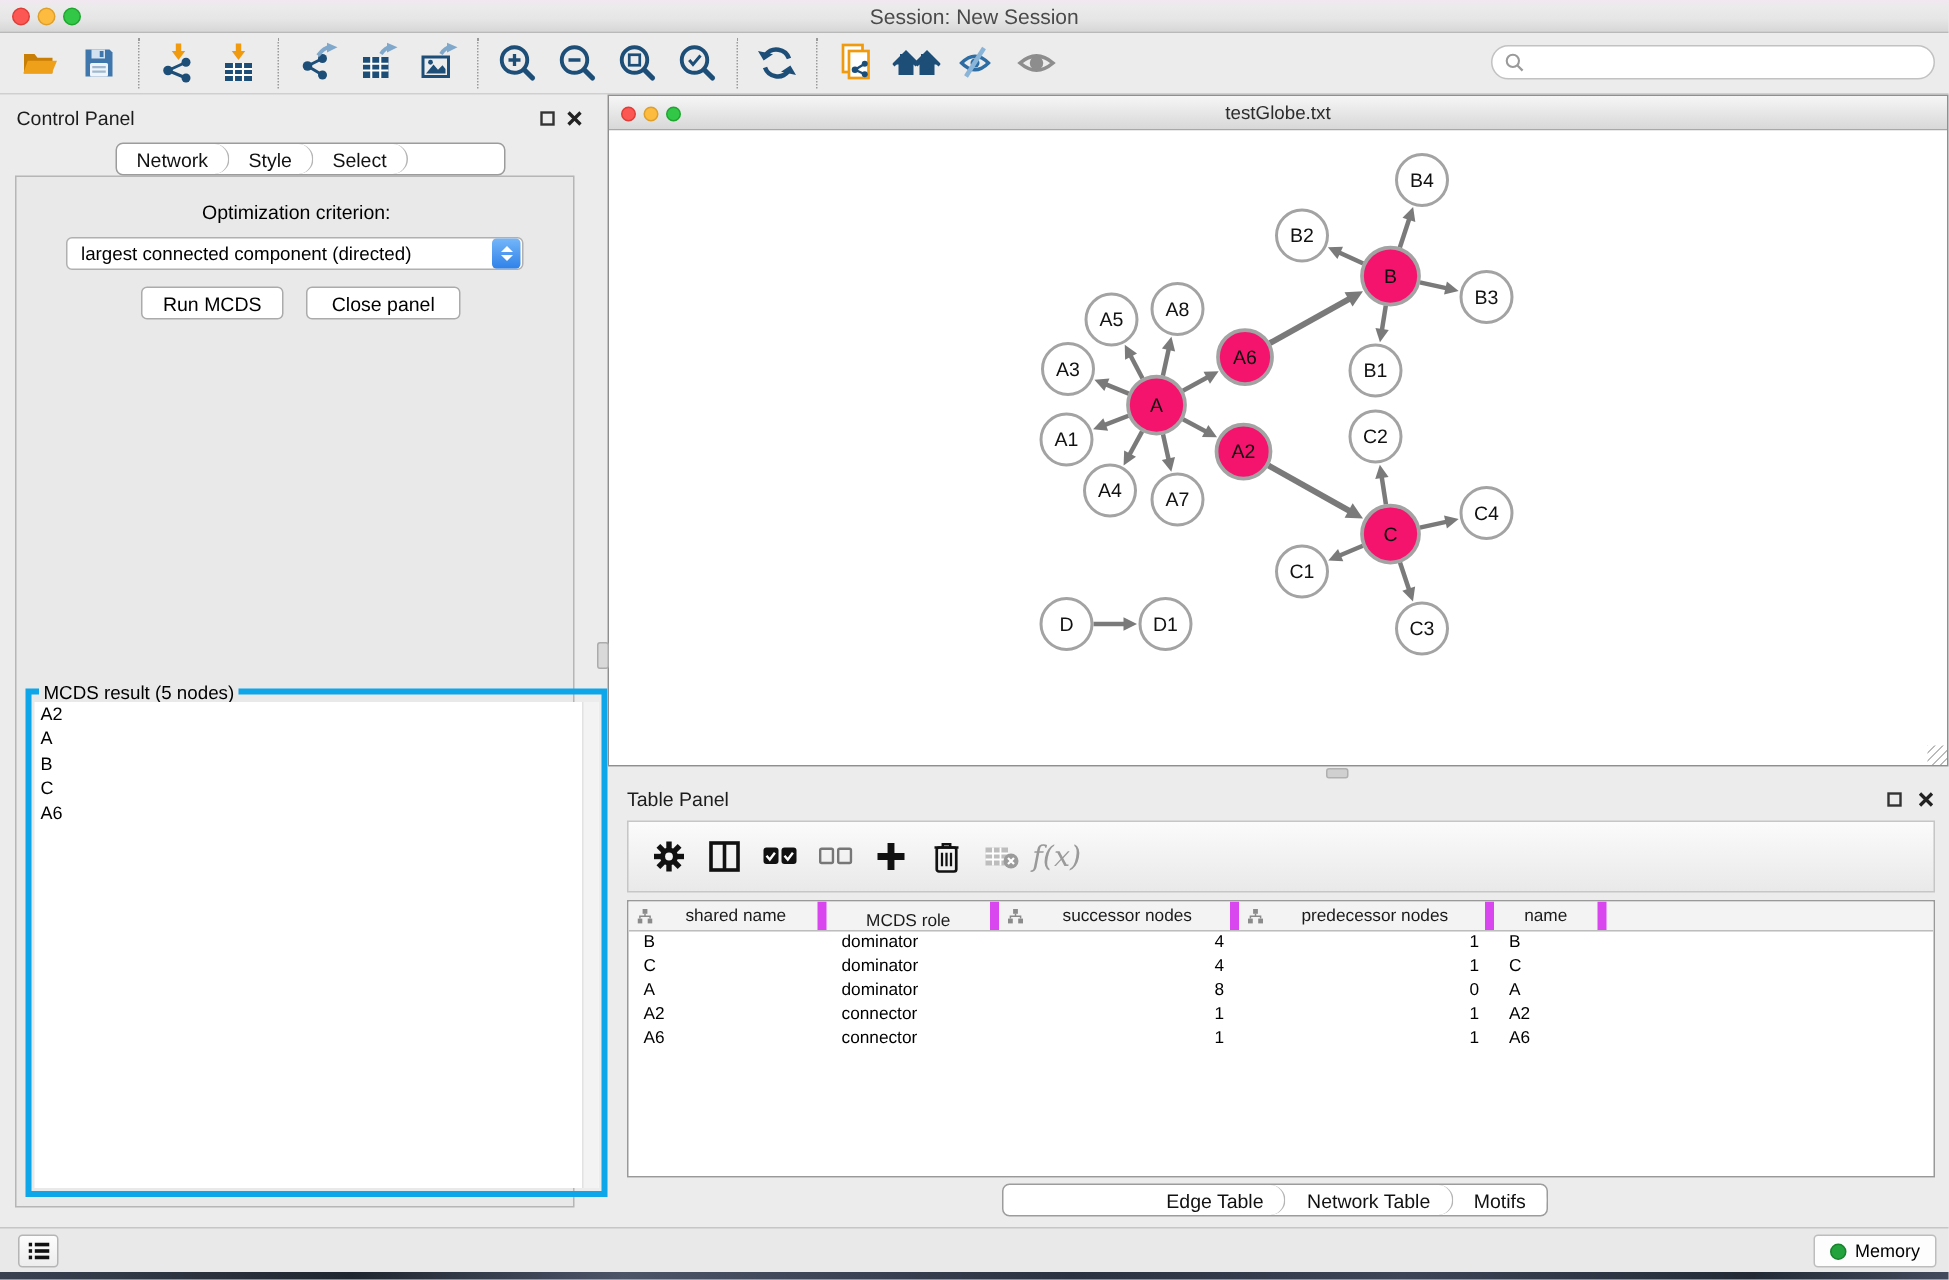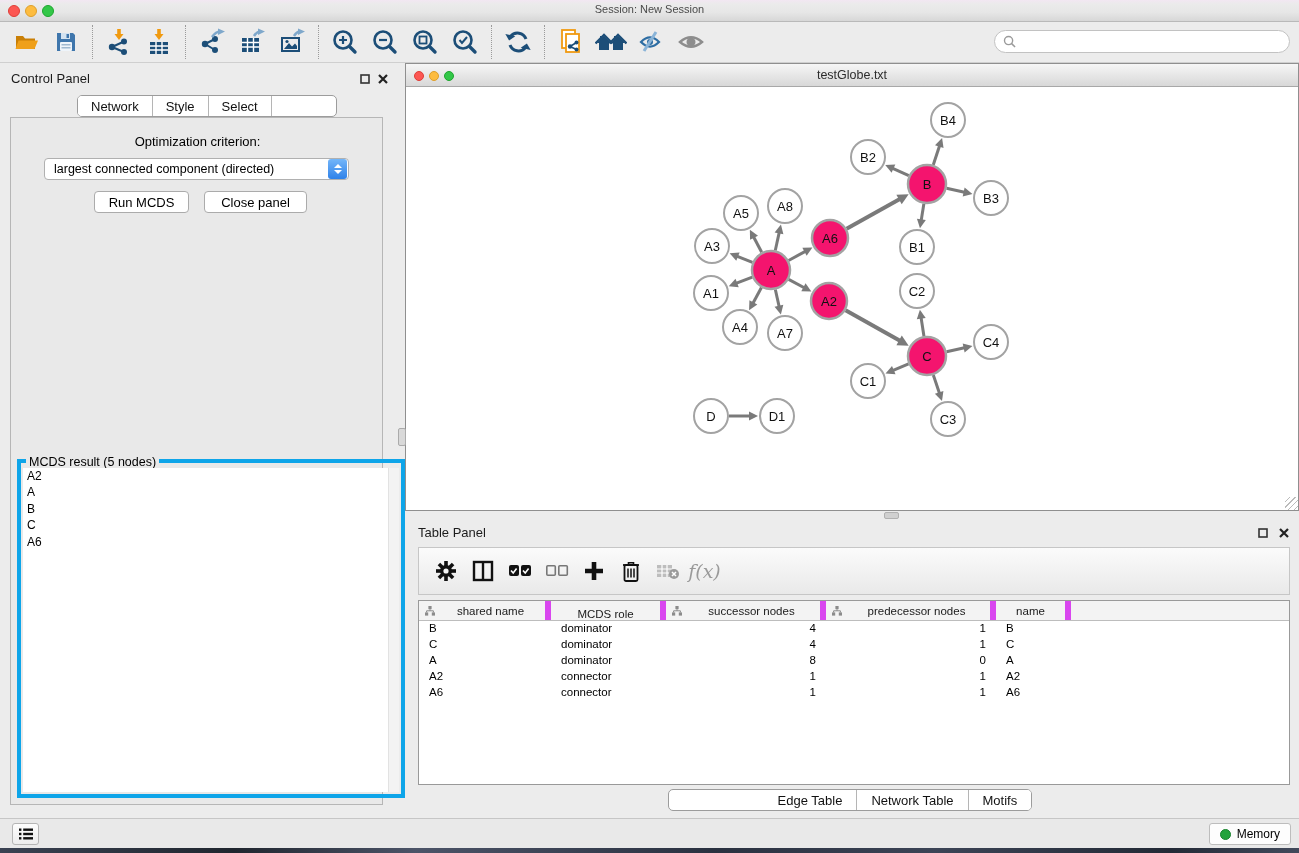--- a/index.html
+++ b/index.html
@@ -9,21 +9,21 @@
 
   
   .titlebar { left:0; top:0; width:1299px; height:22px;
     background:linear-gradient(#f2e7f2,#ebebeb 20%,#e6e6e6 60%,#d7d7d7);
     border-bottom:1px solid #b9b9b9; }
   .tl { position:absolute; top:5px; width:12px; height:12px; border-radius:50%; }
   .tl.red    { left:8px;  background:#fc5753; border:1px solid #df3e38; }
   .tl.yellow { left:25px; background:#fdbc40; border:1px solid #de9f2b; }
   .tl.green  { left:42px; background:#33c748; border:1px solid #1ea62f; }
   .titlebar-text { position:absolute; top:3px; left:0; right:0; text-align:center;
-    font-size:11px; color:#4a4a4a; }
+    font-size:14px; color:#4a4a4a; }
 
   
   .toolbar { left:0; top:22px; width:1299px; height:41px; background:#ececec;
     border-bottom:1px solid #cfcfcf; display:flex; align-items:center; padding-left:6px; }
   .tbtn { width:40px; height:36px; display:flex; align-items:center; justify-content:center;
     flex:0 0 auto; }
   .tsep { width:1px; height:34px; border-left:1px dotted #9a9a9a; margin:0 6px; flex:0 0 auto; }
   .searchbox { position:absolute; right:9px; top:8px; width:296px; height:23px;
     background:#fff; border:1px solid #c2c2c2; border-radius:12px;
     display:flex; align-items:center; padding:0 8px; }
@@ -32,21 +32,21 @@
 
   
   .cp-title { left:11px; top:71px; font-size:13px; color:#1c1c1c; }
   .winbtn { position:absolute; width:14px; height:14px; display:flex; align-items:center;
     justify-content:center; }
   .cp-content { left:10px; top:117px; width:373px; height:688px;
     background:#e9e9e9; border:1px solid #b6b6b6; }
   .seg { display:flex; border:1px solid #9c9c9c; border-radius:5px; overflow:hidden;
     background:#fff; height:22px; align-items:stretch; }
   .seg-item { padding:2px 13px; font-size:13px; color:#111; background:#fff;
-    border-right:1px solid #b5b5b5; display:flex; align-items:center; cursor:default; }
+    border-right:1px solid #b5b5b5; display:flex; align-items:center; cursor:default;border-radius:10px; }
   .seg-item:last-child { border-right:none; }
   .seg-item.active { background:linear-gradient(#5fa8f8,#2f84ec); color:#fff;margin-top:21px; }
   .cp-tabs { left:77px; top:95px; }
   .opt-label { left:0; top:16px; width:373px; text-align:center; font-size:13px; color:#000; }
   .dropdown { left:33px; top:40px; width:305px; height:22px; background:#fff;
     border:1px solid #b0b0b0; border-radius:4px; display:flex; align-items:center; }
   .dropdown .dd-text { flex:1; font-size:12.5px; padding-left:9px; color:#000;
     white-space:nowrap; overflow:hidden; }
   .dd-stepper { width:19px; height:20px; margin-right:1px; border-radius:3px;
     background:linear-gradient(#74b6f9,#2f82e9); display:flex; flex-direction:column;

